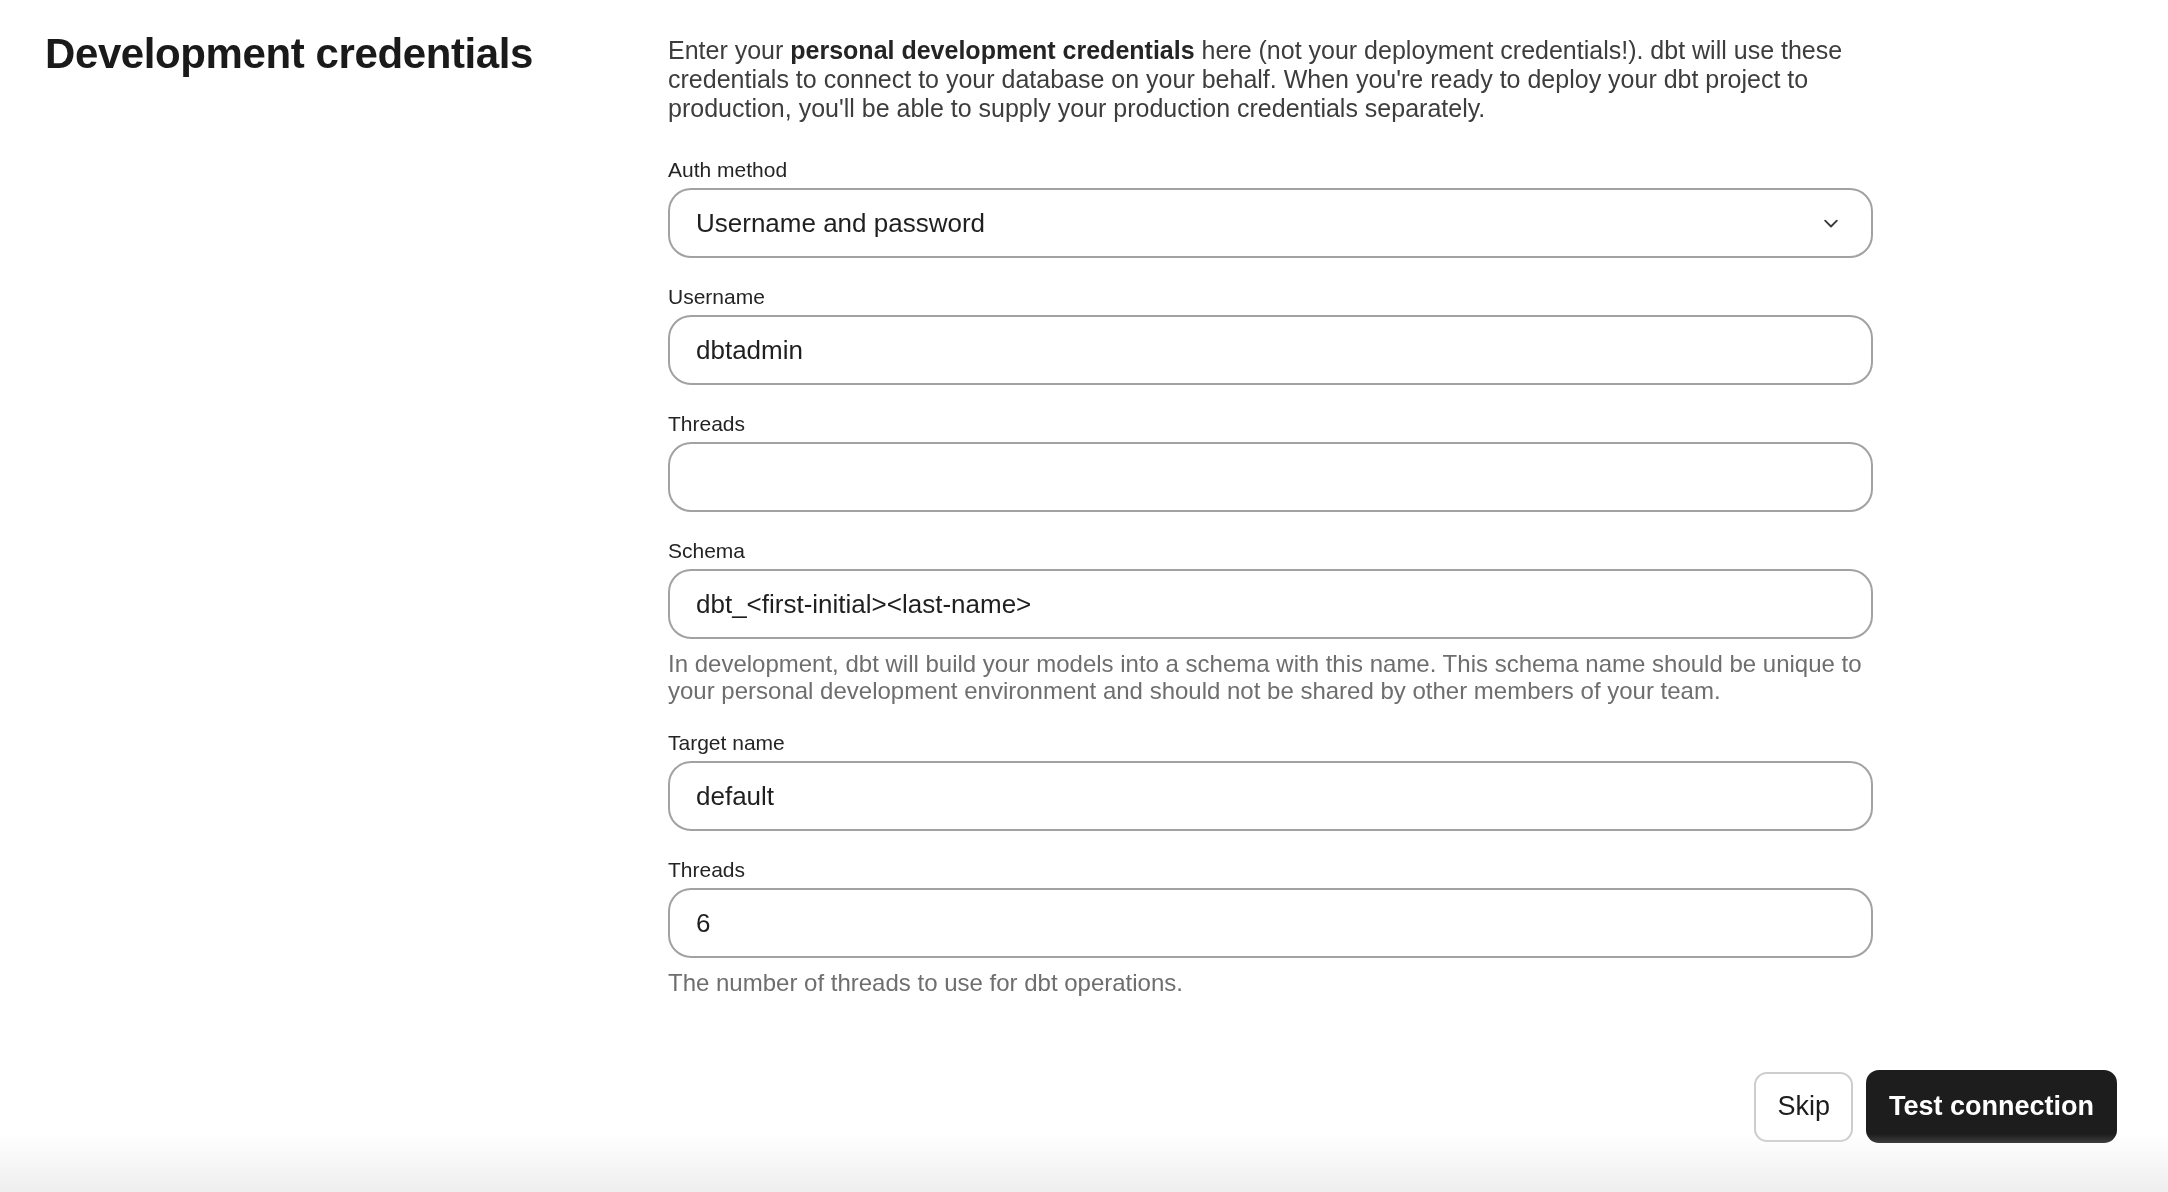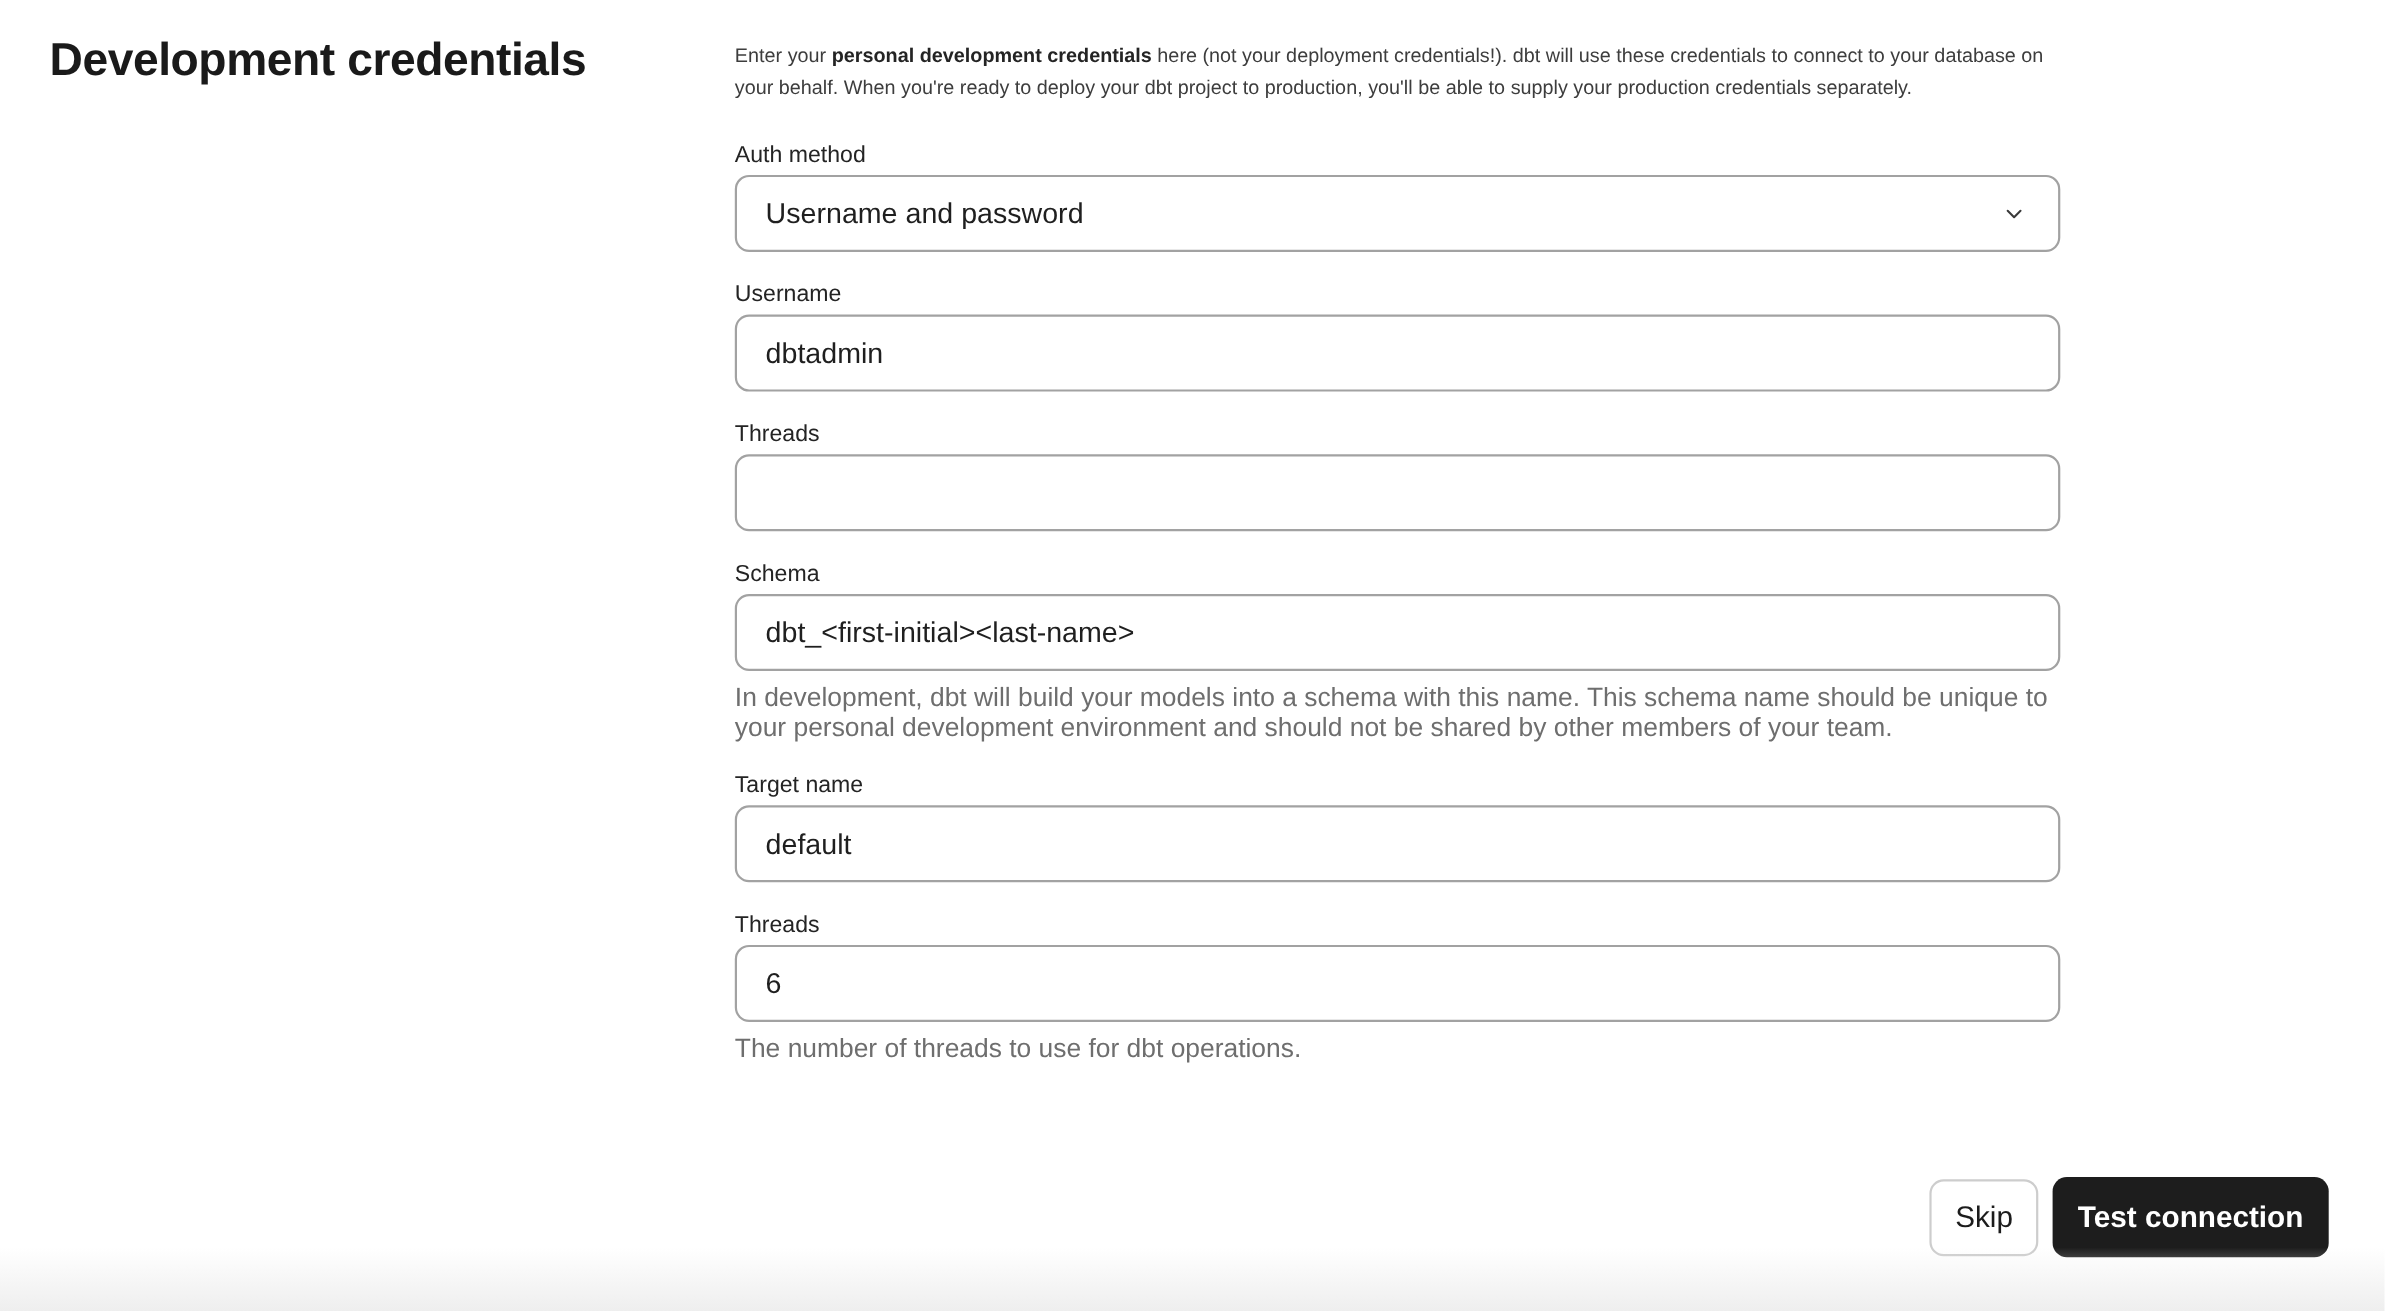--- a/index.html
+++ b/index.html
@@ -27,21 +27,21 @@
     color: #1a1a1a;
   }
   .form-col {
     position: absolute;
     left: 668px;
     top: 36px;
     width: 1205px;
   }
   .intro {
     margin: 0 0 34px 0;
-    font-size: 18px;
+    font-size: 25px;
     line-height: 29px;
     color: #3d3d3d;
   }
   .intro strong {
     color: #242424;
     font-weight: 700;
   }
   .field { margin-bottom: 26px; }
   .field-label {
     display: block;
@@ -49,21 +49,21 @@
     line-height: 26px;
     font-weight: 500;
     color: #242424;
     margin-bottom: 5px;
   }
   .text-input, .select {
     width: 100%;
     height: 70px;
     box-sizing: border-box;
     border: 2px solid #a2a2a2;
-    border-radius: 13px;
+    border-radius: 23px;
     padding: 8px 26px;
     font-size: 26px;
     color: #1f1f1f;
     background: #ffffff;
     font-family: inherit;
   }
   .text-input { outline: none; }
   .select {
     display: flex;
     align-items: center;

